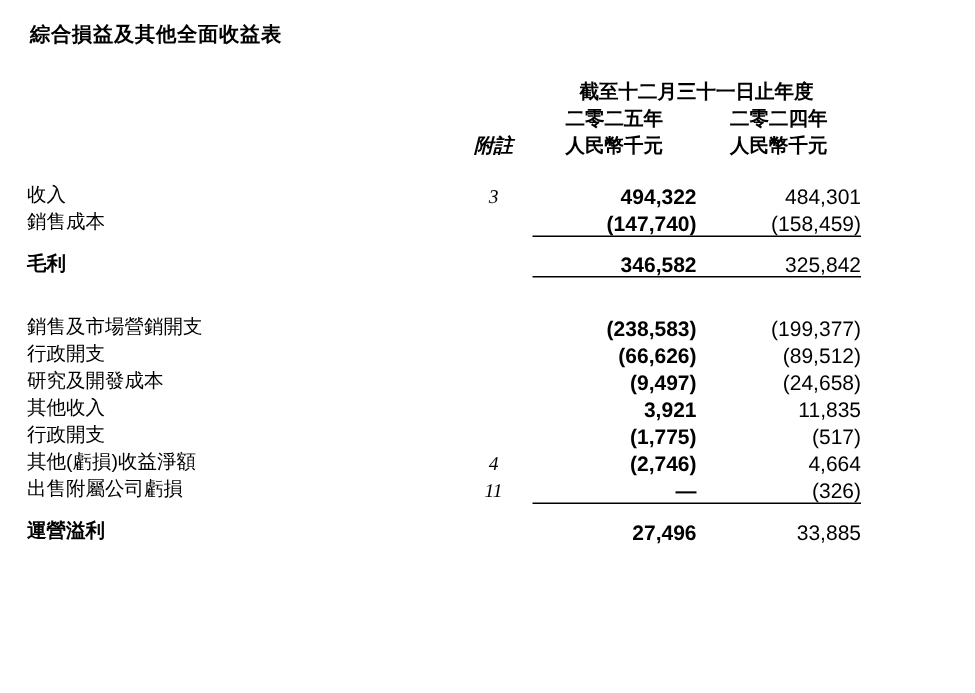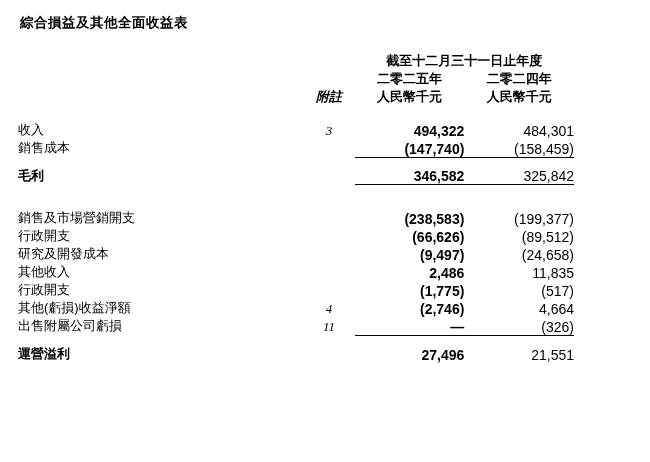--- a/index.html
+++ b/index.html
@@ -199,21 +199,21 @@
         <td class="lbl">研究及開發成本</td>
         <td class="note"></td>
         <td class="num bold">(9,497)</td>
         <td class="num">(24,658)</td>
       </tr>
 
 
       <tr>
         <td class="lbl">其他收入</td>
         <td class="note"></td>
-        <td class="num bold">2,486</td>
+        <td class="num bold">3,921</td>
         <td class="num">11,835</td>
       </tr>
 
       <tr>
         <td class="lbl">行政開支</td>
         <td class="note"></td>
         <td class="num bold">(1,775)</td>
         <td class="num">(517)</td>
       </tr>
 
@@ -235,17 +235,17 @@
           <td class="blank"></td>
           <td class="blank"></td>
           <td class="line-cell"></td>
           <td class="line-cell"></td>
         </tr>
 
       <tr>
         <td class="lbl bold">運營溢利</td>
         <td class="note"></td>
         <td class="num bold">27,496</td>
-        <td class="num">21,551</td>
+        <td class="num">33,885</td>
       </tr>
     </tbody>
   </table>
 </div>
 
 </body></html>

